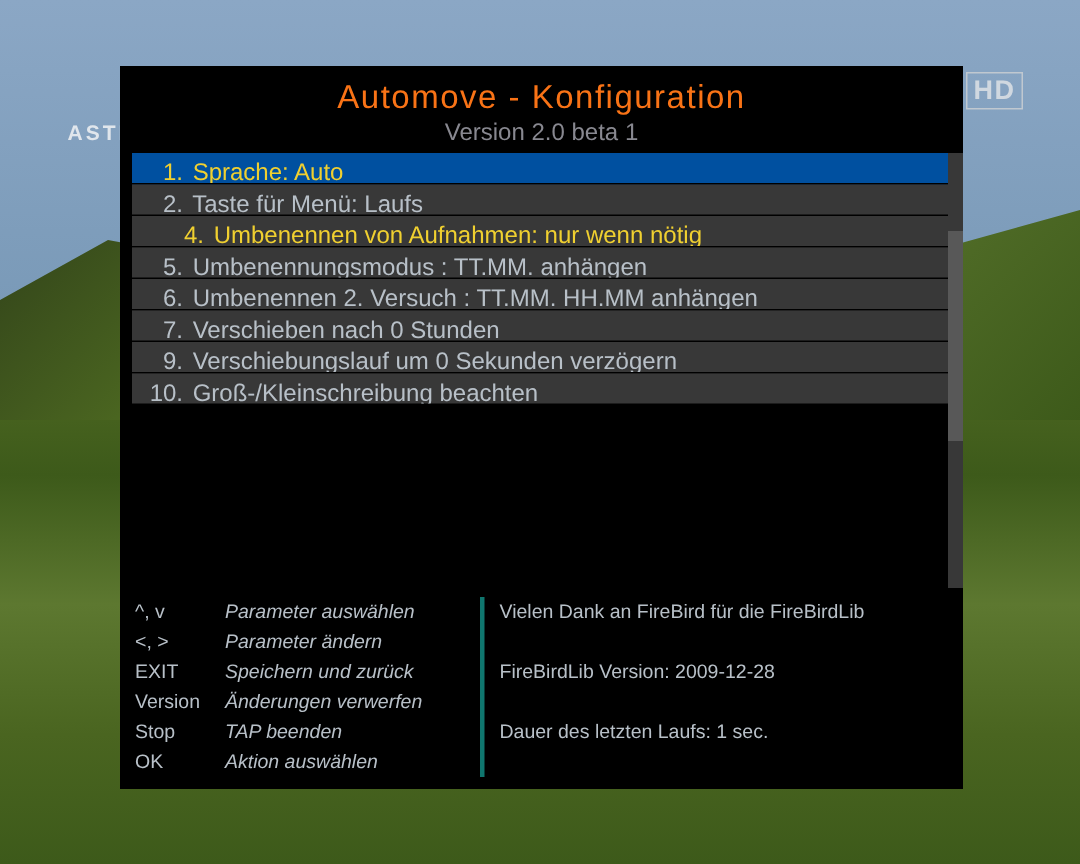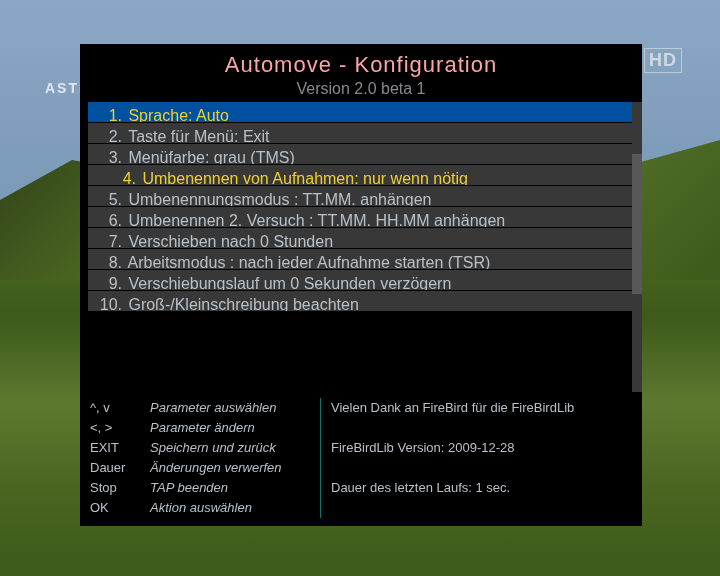--- a/index.html
+++ b/index.html
@@ -48,21 +48,21 @@
       height: 482px;
       background: #000000;
       display: flex;
       flex-direction: column;
     }
     .panel-header {
       text-align: center;
       padding: 8px 0 4px 0;
     }
     .panel-title {
-      color: #fca5a5;
+      color: #f97316;
       font-size: 22px;
       font-weight: normal;
       letter-spacing: 1px;
     }
     .panel-version {
       color: #888890;
       font-size: 16px;
       margin-top: 2px;
     }
     .menu-list {
@@ -118,21 +118,21 @@
       color: #b8c0c8;
     }
     .footer-col1 {
       width: 60px;
     }
     .footer-col2 {
       width: 170px;
       font-style: italic;
     }
     .footer-col3 {
-      border-left: 1px solid #0f766e;
+      border-left: 3px solid #0f766e;
       padding-left: 10px;
       flex: 1;
     }
     .footer-row {
       height: 20px;
       line-height: 20px;
       white-space: nowrap;
     }
   </style>
 </head>
@@ -143,40 +143,38 @@
 <div class="hd-badge">HD</div>
 
 <div class="config-panel">
   <div class="panel-header">
     <div class="panel-title">Automove - Konfiguration</div>
     <div class="panel-version">Version 2.0 beta 1</div>
   </div>
   <div class="menu-list">
     <div id="menu-items-container">
         <div class="menu-item selected"><span class="menu-num">1.</span><span> Sprache: Auto</span></div>
-        <div class="menu-item"><span class="menu-num">2.</span><span> Taste für Menü: Exit</span></div>
-        <div class="menu-item"><span class="menu-num">3.</span><span> Menüfarbe: grau (TMS)</span></div>
+        <div class="menu-item"><span class="menu-num">2.</span><span> Taste für Menü: Laufs</span></div>
         <div class="menu-item highlighted"><span class="menu-num">4.</span><span> Umbenennen von Aufnahmen: nur wenn nötig</span></div>
         <div class="menu-item"><span class="menu-num">5.</span><span>   Umbenennungsmodus : TT.MM. anhängen</span></div>
         <div class="menu-item"><span class="menu-num">6.</span><span>   Umbenennen 2. Versuch : TT.MM. HH.MM anhängen</span></div>
         <div class="menu-item"><span class="menu-num">7.</span><span> Verschieben nach 0 Stunden</span></div>
-        <div class="menu-item"><span class="menu-num">8.</span><span> Arbeitsmodus : nach jeder Aufnahme starten (TSR)</span></div>
         <div class="menu-item"><span class="menu-num">9.</span><span> Verschiebungslauf um 0 Sekunden verzögern</span></div>
         <div class="menu-item"><span class="menu-num">10.</span><span> Groß-/Kleinschreibung beachten</span></div>
       </div>
     <div class="scrollbar-track">
       <div class="scrollbar-thumb"></div>
     </div>
   </div>
   <div class="footer">
     <div class="footer-col1" id="footer-col1">
         <div class="footer-row">^, v</div>
         <div class="footer-row">&lt;, &gt;</div>
         <div class="footer-row">EXIT</div>
-        <div class="footer-row">Dauer</div>
+        <div class="footer-row">Version</div>
         <div class="footer-row">Stop</div>
         <div class="footer-row">OK</div>
       </div>
     <div class="footer-col2" id="footer-col2">
         <div class="footer-row">Parameter auswählen</div>
         <div class="footer-row">Parameter ändern</div>
         <div class="footer-row">Speichern und zurück</div>
         <div class="footer-row">Änderungen verwerfen</div>
         <div class="footer-row">TAP beenden</div>
         <div class="footer-row">Aktion auswählen</div>

